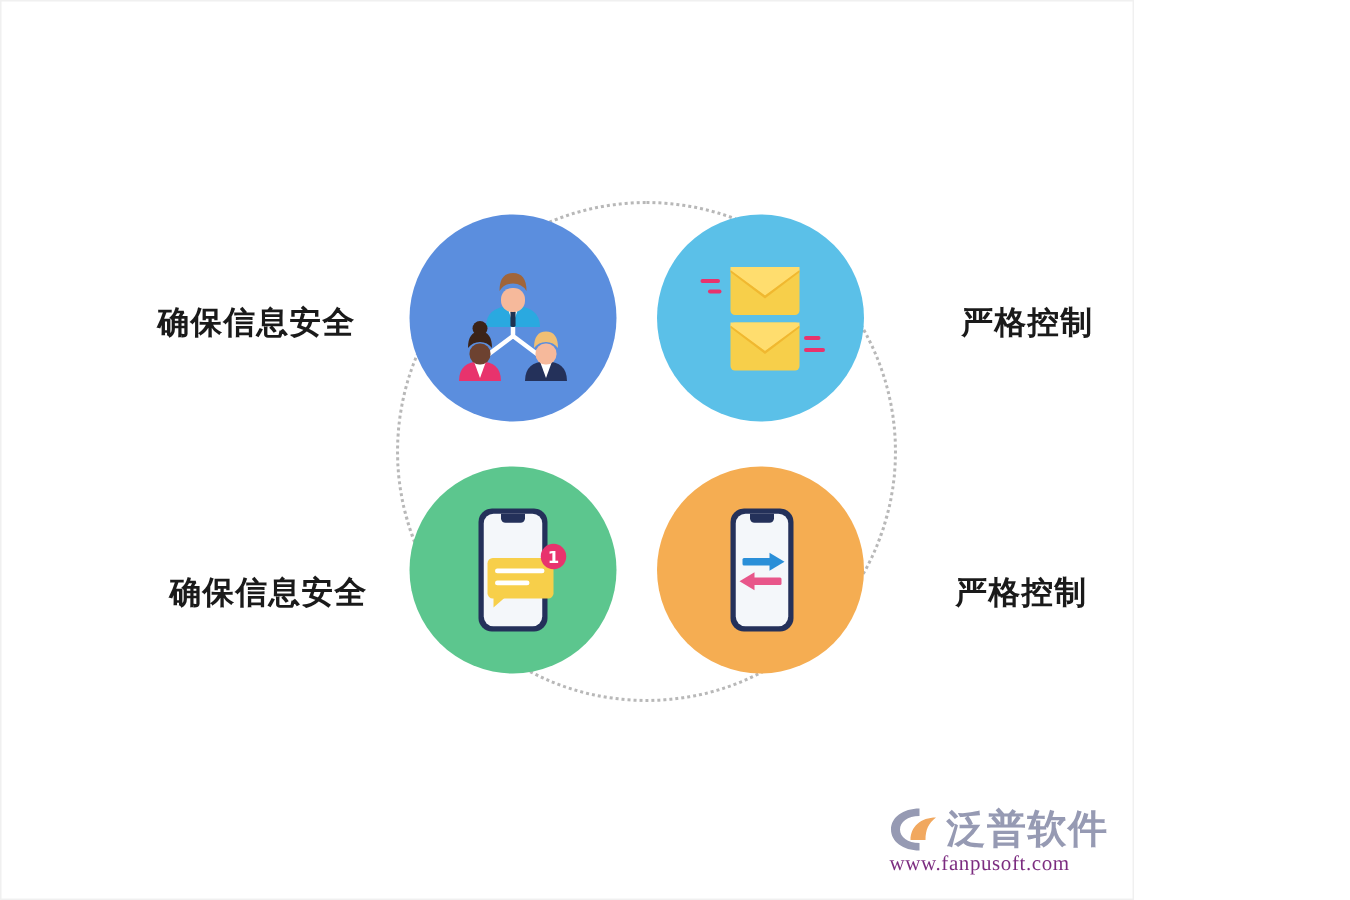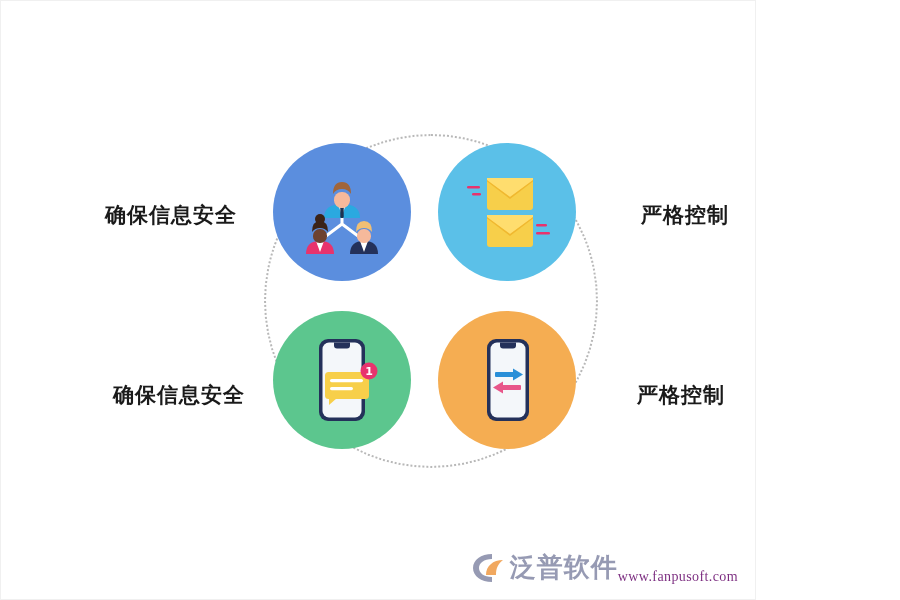--- a/index.html
+++ b/index.html
@@ -68,22 +68,22 @@
   .label.l3 { left: 112px; top: 380px; }
   .label.l4 { left: 636px; top: 380px; }
 
   
   .watermark {
     position: absolute;
     right: 16px;
     bottom: 14px;
     z-index: 4;
     display: flex;
-    flex-direction: row;
-    align-items: flex-end;
+    flex-direction: column;
+    align-items: flex-start;
     opacity: 0.92;
   }
   .wm-row {
     display: flex;
     align-items: center;
     gap: 4px;
   }
   .wm-text {
     font-size: 26px;
     font-weight: bold;

